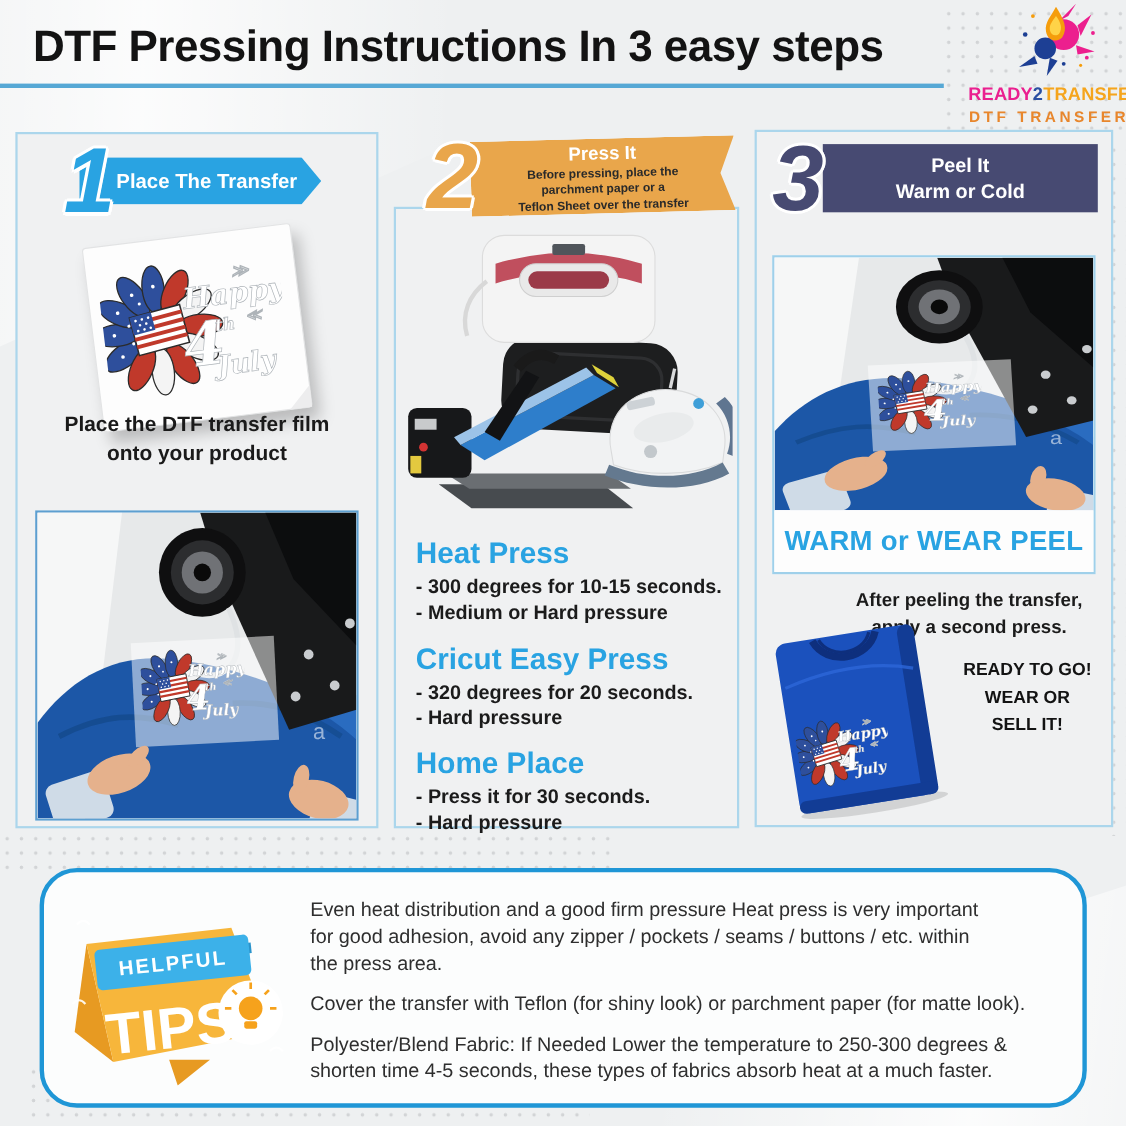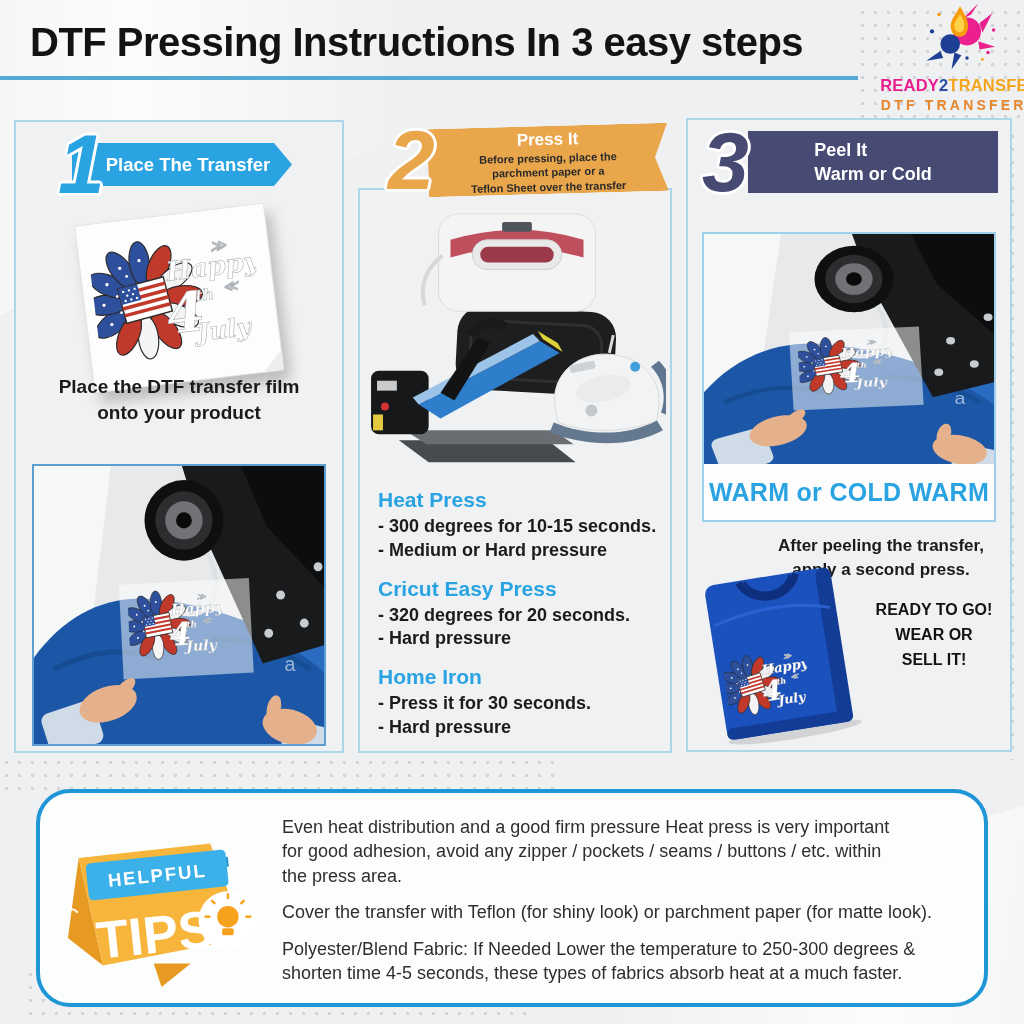--- a/index.html
+++ b/index.html
@@ -38,34 +38,34 @@
   .ribbon1{position:absolute;left:72px;top:143px;width:220px;height:43px;background:#29a3e2;z-index:5;
            display:flex;align-items:center;justify-content:center;padding:0 22px 0 34px;
            clip-path:polygon(0 0,calc(100% - 18px) 0,100% 50%,calc(100% - 18px) 100%,0 100%);
            color:#fff;font-weight:800;font-size:18.5px;white-space:nowrap;}
   .banner2{position:absolute;left:428px;top:126px;width:240px;height:68px;background:#e9a64b;z-index:5;
            clip-path:polygon(0 0,100% 0,calc(100% - 13px) 50%,100% 100%,0 100%);
            text-align:center;transform:rotate(-1.5deg);padding-top:4px;}
   .banner2-title{font-size:17px;font-weight:800;color:#fff;}
   .banner2-sub{font-size:11px;font-weight:700;color:#2a2a2a;line-height:1.3;white-space:pre-line;margin-top:1px;}
   .banner3{position:absolute;left:748px;top:131px;width:250px;height:62px;background:#474a72;z-index:5;
-           display:flex;align-items:center;justify-content:center;text-align:left;
+           display:flex;align-items:center;justify-content:center;text-align:center;
            color:#fff;font-weight:800;font-size:18px;line-height:1.35;white-space:pre-line;}
 
   .film{position:absolute;left:38px;top:74px;width:250px;height:200px;
         filter:drop-shadow(7px 10px 7px rgba(0,0,0,.22));}
   .caption1{position:absolute;left:0;top:252px;width:100%;text-align:center;
             font-size:19px;font-weight:800;line-height:1.35;white-space:pre-line;color:#1a1a1a;}
   .photo1{position:absolute;left:16px;top:342px;width:294px;height:282px;border:2px solid #5d9fd0;background:#fff;}
   .photo1 svg,.photo3 svg{display:block;width:100%;height:100%;}
 
   .equipment{position:absolute;left:8px;top:16px;width:298px;height:274px;}
   .settings{position:absolute;left:18px;top:298px;width:286px;}
   .setting-group{margin-bottom:14px;}
-  .setting-title{font-size:21px;font-weight:800;color:#29a3e2;margin:0 0 3px;}
+  .setting-title{font-size:27px;font-weight:800;color:#29a3e2;margin:0 0 3px;}
   .setting-line{font-size:18px;font-weight:700;color:#1b1b1b;line-height:1.32;}
 
   .photo-box3{position:absolute;left:14px;top:112px;width:294px;height:290px;border:2px solid #9fd0ea;
               background:#fff;display:flex;flex-direction:column;}
   .photo3{flex:1;overflow:hidden;}
   .peel-caption{height:56px;display:flex;align-items:center;justify-content:center;background:#fdfdfd;
                 font-size:25px;font-weight:800;color:#29a3e2;letter-spacing:.3px;}
   .after-text{position:absolute;left:0;top:414px;width:100%;text-align:center;
               font-size:17px;font-weight:800;line-height:1.4;white-space:pre-line;color:#1b1b1b;margin-left:32px;}
   .folded-shirt{position:absolute;left:6px;top:438px;width:172px;height:188px;}
@@ -309,42 +309,42 @@
         <div class="setting-title">Heat Press</div>
         <div class="setting-line">- 300 degrees for 10-15 seconds.</div>
         <div class="setting-line">- Medium or Hard pressure</div>
       </div>
       <div class="setting-group">
         <div class="setting-title">Cricut Easy Press</div>
         <div class="setting-line">- 320 degrees for 20 seconds.</div>
         <div class="setting-line">- Hard pressure</div>
       </div>
       <div class="setting-group">
-        <div class="setting-title">Home Iron</div>
+        <div class="setting-title">Home Place</div>
         <div class="setting-line">- Press it for 30 seconds.</div>
         <div class="setting-line">- Hard pressure</div>
       </div>
     </div>
   </section>
   <div class="num num2">2</div>
   <div class="banner2">
     <div class="banner2-title">Press It</div>
     <div class="banner2-sub">Before pressing, place the
 parchment paper or a
 Teflon Sheet over the transfer</div>
   </div>
 
   <section class="panel panel3">
     <div class="photo-box3">
       <div class="photo3">
         <svg viewBox="0 0 294 276" preserveAspectRatio="none">
             <use href="#press-scene" width="294" height="276"></use>
           </svg>
       </div>
-      <div class="peel-caption">WARM or COLD WARM</div>
+      <div class="peel-caption">WARM or WEAR PEEL</div>
     </div>
     <div class="after-text">After peeling the transfer,
 apply a second press.</div>
     <svg class="folded-shirt" viewBox="0 0 175 195">
       <g transform="rotate(-9 87 97)">
         <ellipse cx="90" cy="182" rx="70" ry="7" fill="rgba(0,0,0,.12)"></ellipse>
         <rect x="20" y="18" width="128" height="162" rx="10" fill="#1b51bd"></rect>
         <rect x="136" y="18" width="16" height="162" rx="8" fill="#123c95"></rect>
         <rect x="20" y="168" width="132" height="12" rx="6" fill="#123c95"></rect>
         <path d="M56,20 C66,46 106,46 116,20" fill="#1b51bd" stroke="#0e2f7d" stroke-width="7"></path>

